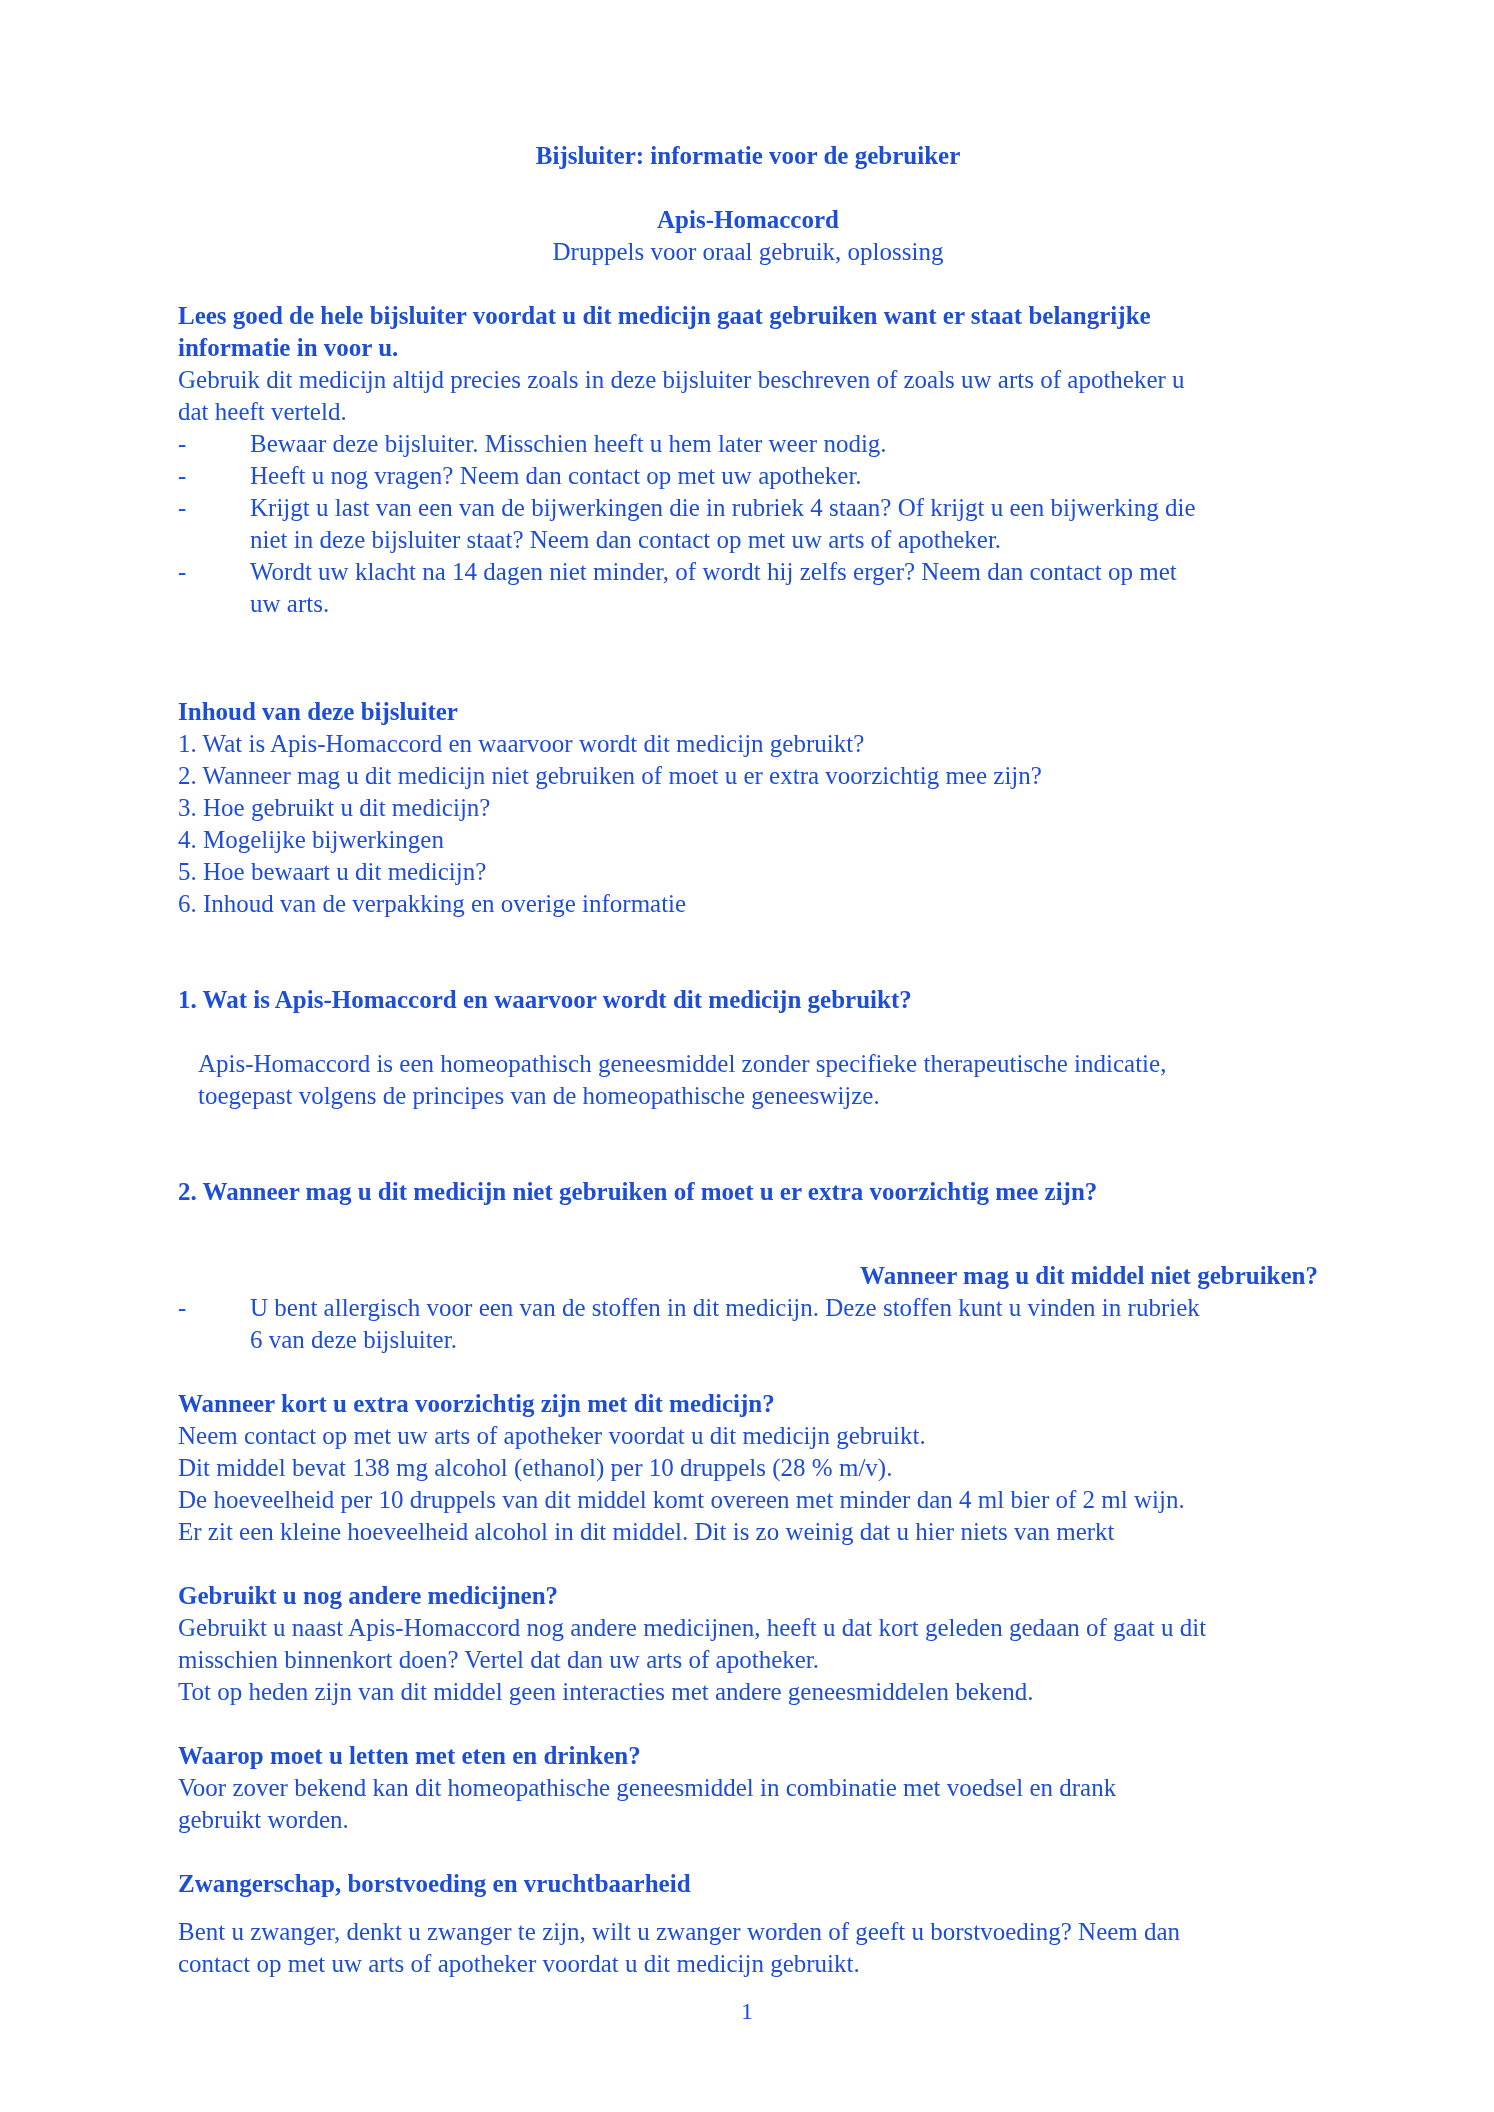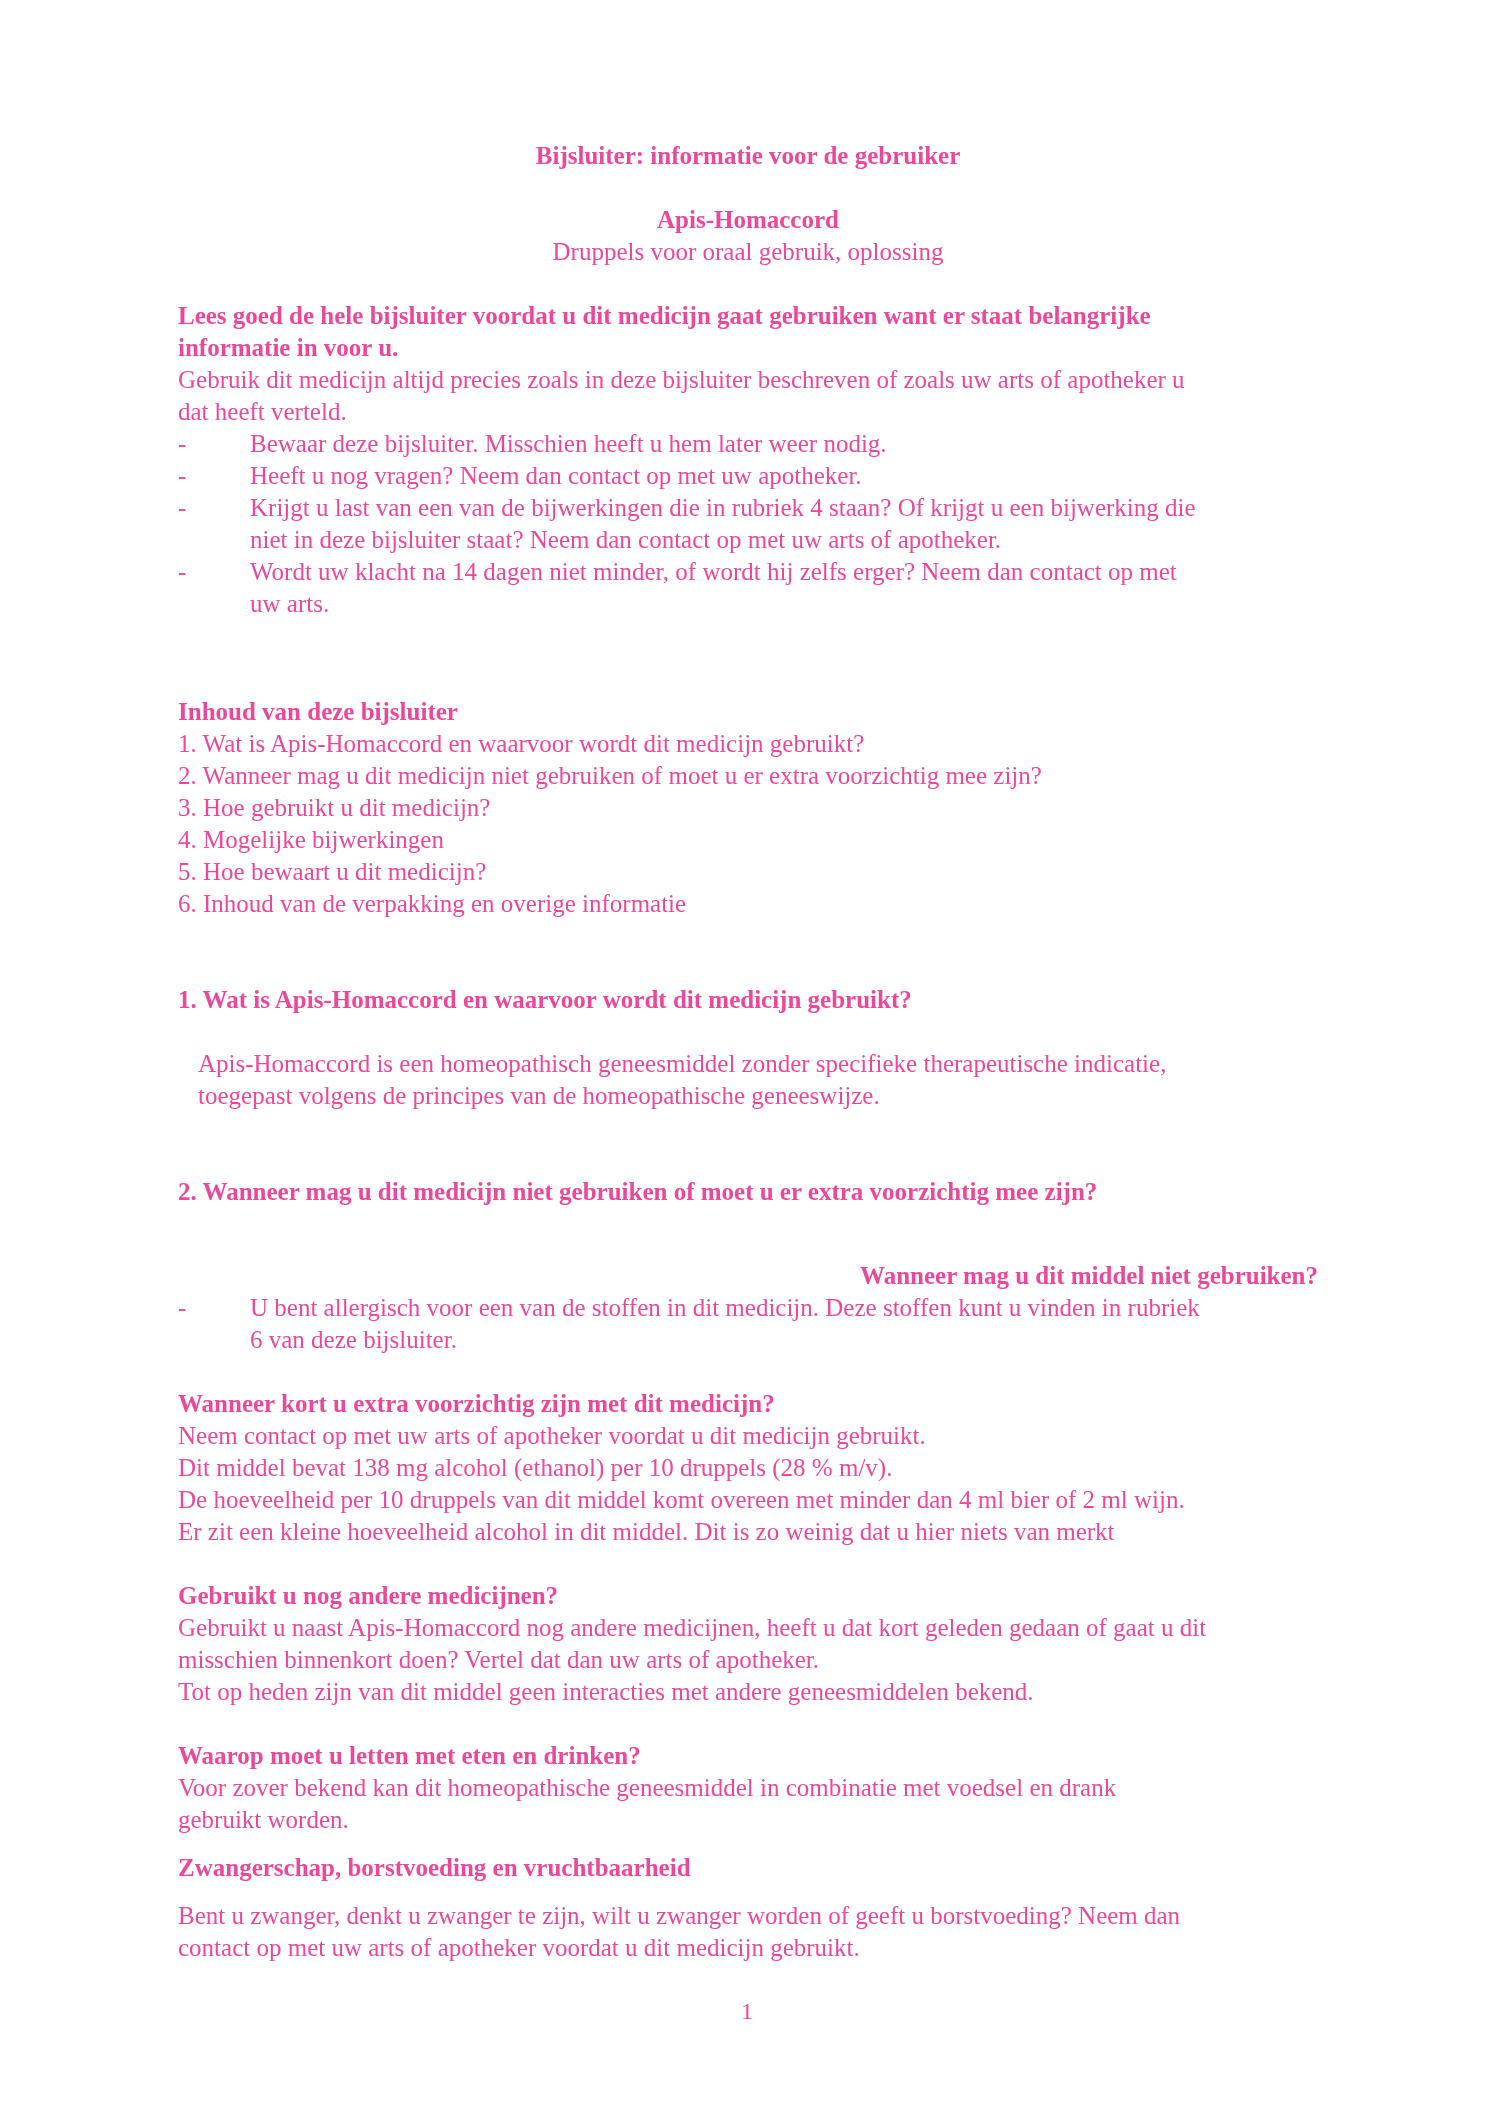--- a/index.html
+++ b/index.html
@@ -8,21 +8,21 @@
     background: #ffffff;
   }
   .page {
     position: relative;
     width: 1494px;
     height: 2112px;
     background: #ffffff;
     overflow: hidden;
     font-family: "Liberation Serif", "DejaVu Serif", serif;
     font-size: 25px;
-    color: #ec4899;
+    color: #1d4ed8;
   }
   .content {
     position: absolute;
     left: 178px;
     top: 140px;
     width: 1140px;
   }
   .block { }
   .line {
     line-height: 32px;
@@ -150,21 +150,21 @@
         <div class="line">misschien binnenkort doen? Vertel dat dan uw arts of apotheker.</div>
         <div class="line">Tot op heden zijn van dit middel geen interacties met andere geneesmiddelen bekend.</div>
       </div>
       <div class="block bold" style="margin-top: 32px;">
         <div class="line">Waarop moet u letten met eten en drinken?</div>
       </div>
       <div class="block" style="margin-top: 0px;">
         <div class="line">Voor zover bekend kan dit homeopathische geneesmiddel in combinatie met voedsel en drank</div>
         <div class="line">gebruikt worden.</div>
       </div>
-      <div class="block bold" style="margin-top: 16px;">
+      <div class="block bold" style="margin-top: 32px;">
         <div class="line">Zwangerschap, borstvoeding en vruchtbaarheid</div>
       </div>
       <div class="block" style="margin-top: 16px;">
         <div class="line">Bent u zwanger, denkt u zwanger te zijn, wilt u zwanger worden of geeft u borstvoeding? Neem dan</div>
         <div class="line">contact op met uw arts of apotheker voordat u dit medicijn gebruikt.</div>
       </div>
     </div>
   <div class="footer">1</div>
 </div>
 

